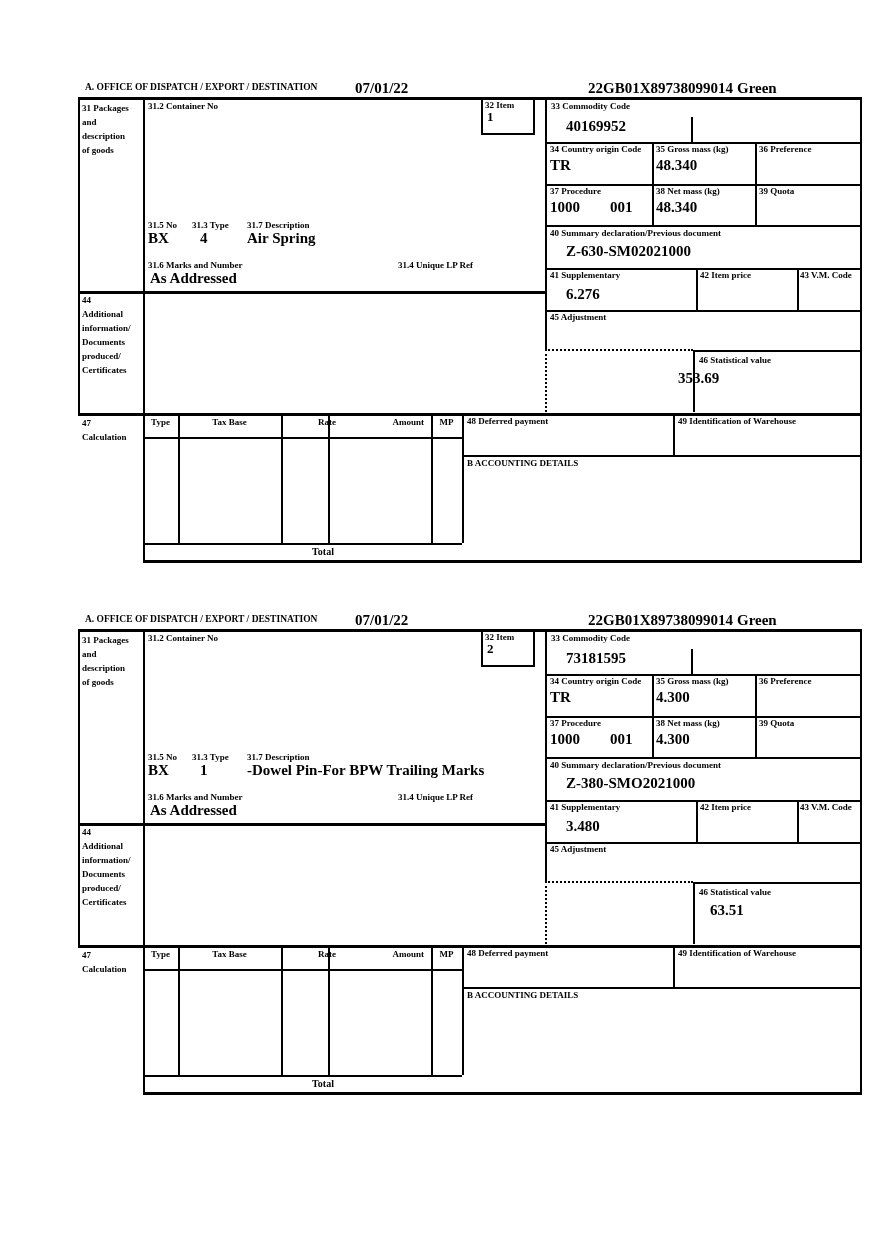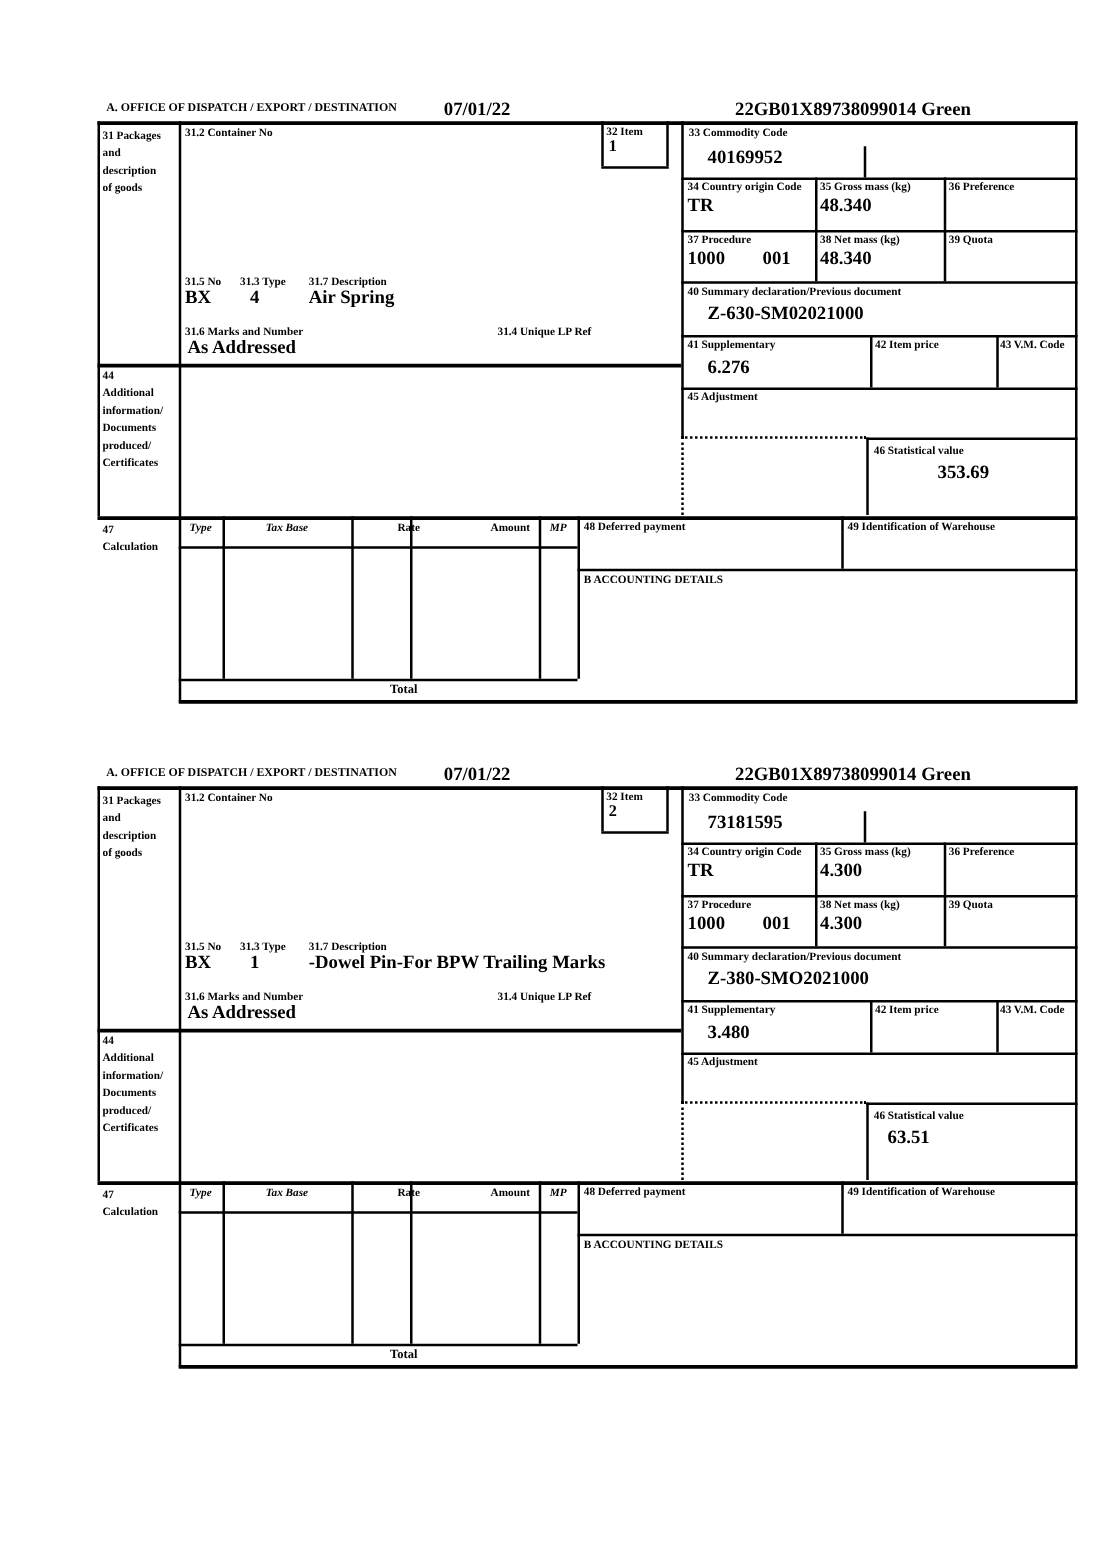--- a/index.html
+++ b/index.html
@@ -20,21 +20,21 @@
     position:absolute; font-size:9px; font-weight:bold;
     white-space:nowrap; line-height:11px;
   }
   .pre { white-space:pre-line; line-height:14px; }
   .val {
     position:absolute; font-size:15px; font-weight:bold;
     white-space:nowrap; line-height:16px;
   }
   .val13 { font-size:13px; }
   .hdr { font-size:9.5px; }
-  .th { text-align:center;font-style:italic; }
+  .th { text-align:center; }
   .thr { text-align:right; padding-right:3px;padding-left:37px; }
   .total { font-size:10px; text-align:center; }
 </style>
 </head>
 <body>
 
 <div class="section" style="top:80px;">
 
   <span class="lbl hdr" style="left:85px;top:2px;">A. OFFICE OF DISPATCH / EXPORT / DESTINATION</span>
   <span class="val" style="left:355px;top:0;">07/01/22</span>
@@ -114,21 +114,21 @@
   <span class="val" style="left:150px;top:190px;">As Addressed</span>
 
   <span class="lbl" style="left:550px;top:148px;">40 Summary declaration/Previous document</span>
   <span class="val" style="left:566px;top:163px;">Z-630-SM02021000</span>
   <span class="lbl" style="left:550px;top:190px;">41 Supplementary</span>
   <span class="val" style="left:566px;top:206px;">6.276</span>
   <span class="lbl" style="left:700px;top:190px;">42 Item price</span>
   <span class="lbl" style="left:800px;top:190px;">43 V.M. Code</span>
   <span class="lbl" style="left:550px;top:232px;">45 Adjustment</span>
   <span class="lbl" style="left:699px;top:275px;">46 Statistical value</span>
-  <span class="val" style="left:750px;top:290px;">353.69</span>
+  <span class="val" style="left:678px;top:290px;">353.69</span>
 
   <span class="lbl pre" style="left:82px;top:213px;">44
 Additional
 information/
 Documents
 produced/
 Certificates</span>
   <span class="lbl pre" style="left:82px;top:336px;">47
 Calculation</span>
 

